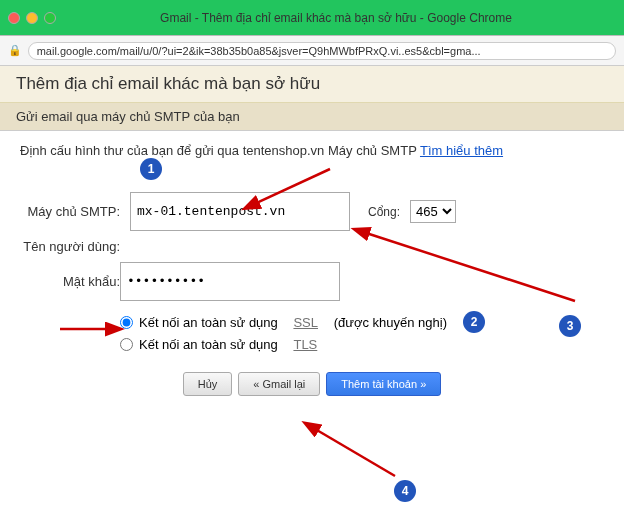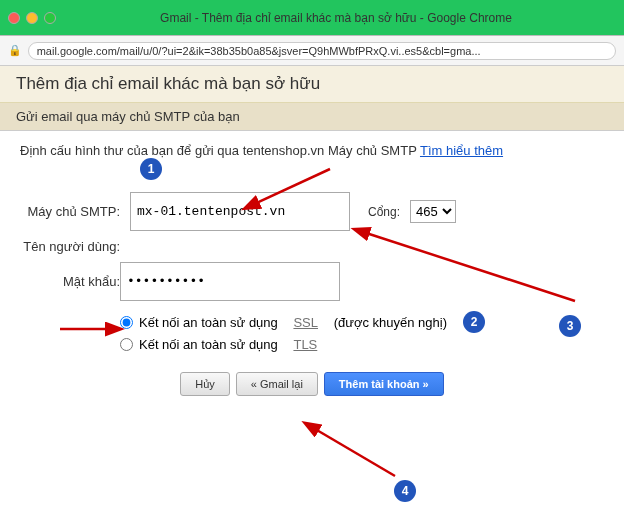--- a/index.html
+++ b/index.html
@@ -161,21 +161,21 @@
       border: 1px solid #aaa;
       background: linear-gradient(to bottom, #f8f8f8, #e0e0e0);
       cursor: pointer;
       border-radius: 3px;
       color: #333;
     }
     .btn-primary {
       background: linear-gradient(to bottom, #4d90fe, #357ae8);
       color: white;
       border-color: #2b5fcc;
-      font-weight: bold;
+      font-weight: normal;
     }
 
     
     .badge {
       display: inline-flex;
       align-items: center;
       justify-content: center;
       width: 22px; height: 22px;
       border-radius: 50%;
       background: #2255bb;

